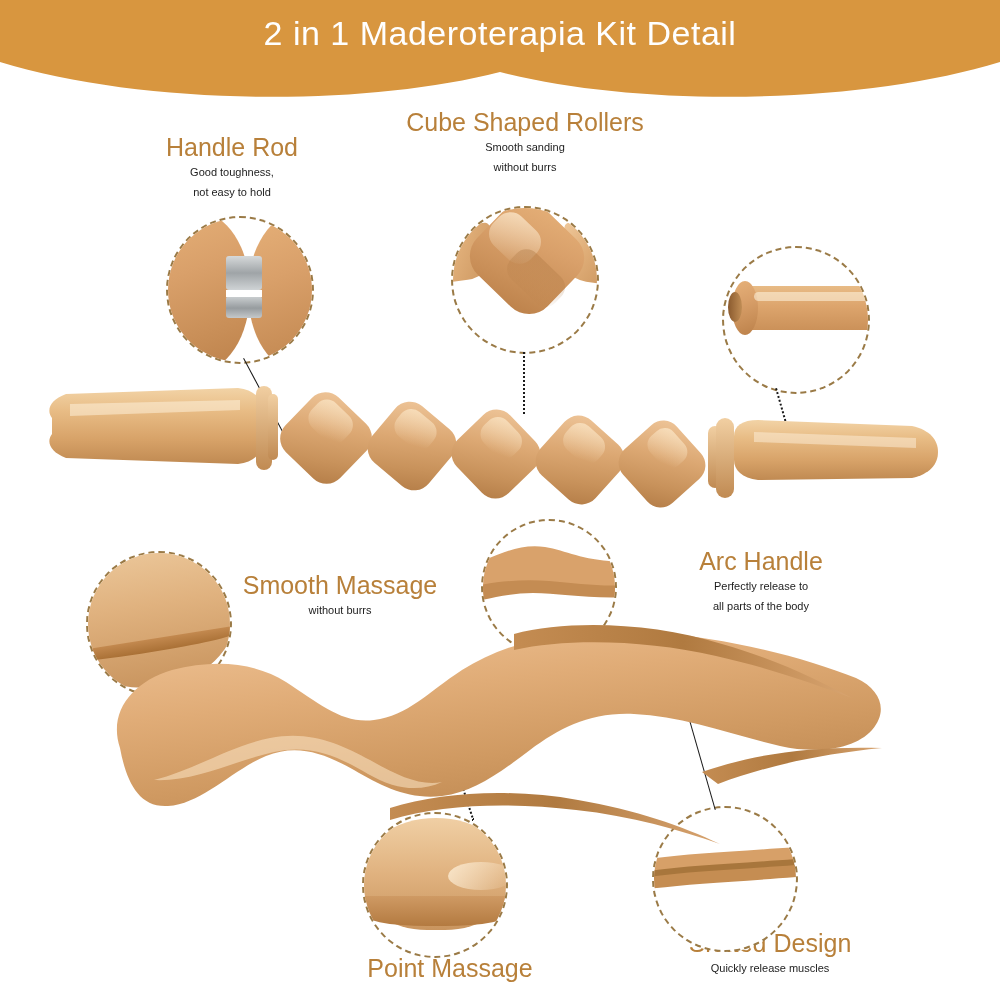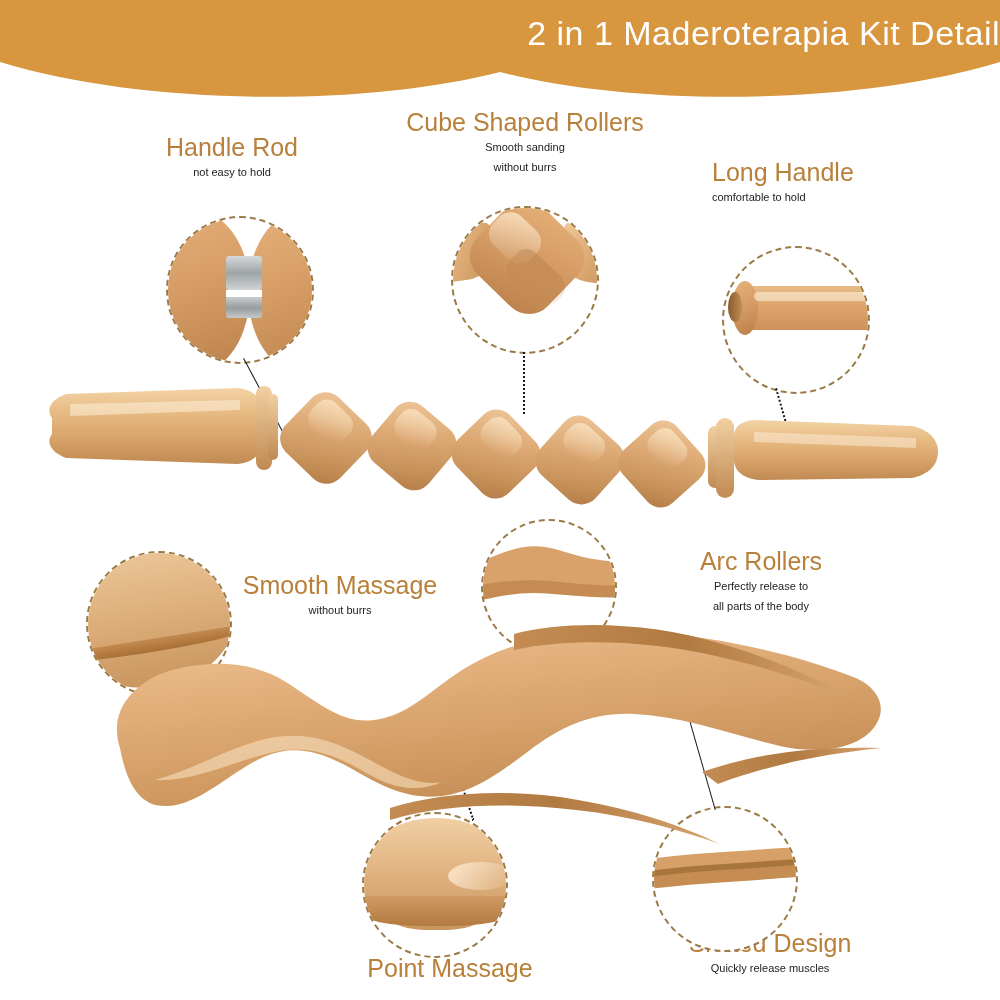--- a/index.html
+++ b/index.html
@@ -25,21 +25,21 @@
     position: absolute;
     left: 0; top: 0;
     width: 1000px;
     height: 100px;
   }
   #banner svg { display: block; }
   #banner-title {
     position: absolute;
     left: 0; top: 14px;
     width: 1000px;
-    text-align: right;
+    text-align: center;
     font-size: 34px;
     color: #ffffff;
     letter-spacing: 0.5px;
     white-space: nowrap;
   }
 
   
   .callout { position: absolute; }
   .callout .head {
     color: #b8803a;
@@ -88,33 +88,30 @@
 
   <div id="banner">
     <svg width="1000" height="100" viewBox="0 0 1000 100">
       <path d="M0,0 H1000 V62 C860,105 640,108 500,72 C360,108 140,105 0,62 Z" fill="#d8963f"></path>
     </svg>
     <div id="banner-title">2 in 1 Maderoterapia Kit Detail</div>
   </div>
 
   <div class="callout ctr" style="left:118px; top:132px; width:228px;">
     <div class="head">Handle Rod</div>
+    <div class="sub">Good toughness,</div>
     <div class="sub">not easy to hold</div>
   </div>
 
   <div class="callout ctr" style="left:375px; top:107px; width:300px;">
     <div class="head">Cube Shaped Rollers</div>
     <div class="sub">Smooth sanding</div>
     <div class="sub">without burrs</div>
   </div>
 
-  <div class="callout lft" style="left:712px; top:157px; width:260px;">
-    <div class="head">Long Handle</div>
-    <div class="sub">comfortable to hold</div>
-  </div>
 
   <div class="bubble" style="left:166px; top:216px; width:148px; height:148px;">
     <div class="inner wood-a" style="left:-22px; top:-6px; width:104px; height:160px; border-radius:52px/80px;"></div>
     <div class="inner wood-a" style="left:80px; top:-6px; width:104px; height:160px; border-radius:52px/80px;"></div>
     <div class="inner" style="left:58px; top:38px; width:36px; height:34px;
                 background:linear-gradient(180deg,#d6d9da 0%,#9fa4a7 50%,#cfd3d5 100%);
                 border-radius:3px;"></div>
     <div class="inner" style="left:58px; top:78px; width:36px; height:22px;
                 background:linear-gradient(180deg,#cdd1d3 0%,#979c9f 55%,#c4c8ca 100%);
                 border-radius:3px;"></div>
@@ -211,21 +208,21 @@
       <path d="M714,72 L876,78 L876,88 L714,82 Z" fill="#fdf0db" opacity=".5"></path>
     </g>
   </svg>
 
   <div class="callout ctr" style="left:225px; top:570px; width:230px;">
     <div class="head">Smooth Massage</div>
     <div class="sub">without burrs</div>
   </div>
 
   <div class="callout ctr" style="left:627px; top:546px; width:268px;">
-    <div class="head">Arc Rollers</div>
+    <div class="head">Arc Handle</div>
     <div class="sub">Perfectly release to</div>
     <div class="sub">all parts of the body</div>
   </div>
 
   <div class="callout ctr" style="left:320px; top:953px; width:260px;">
     <div class="head">Point Massage</div>
   </div>
 
   <div class="callout ctr" style="left:620px; top:928px; width:300px;">
     <div class="head">Slotted Design</div>

